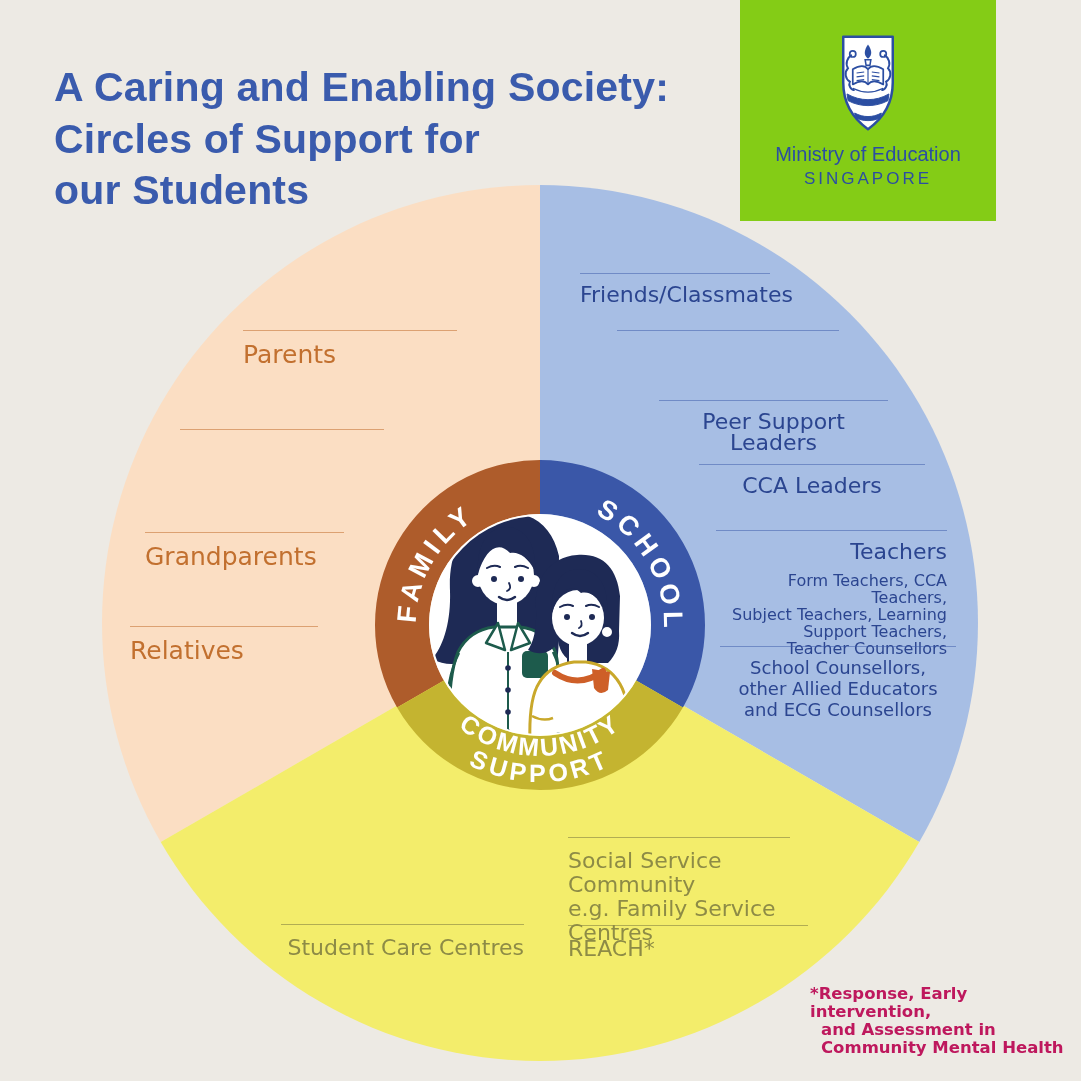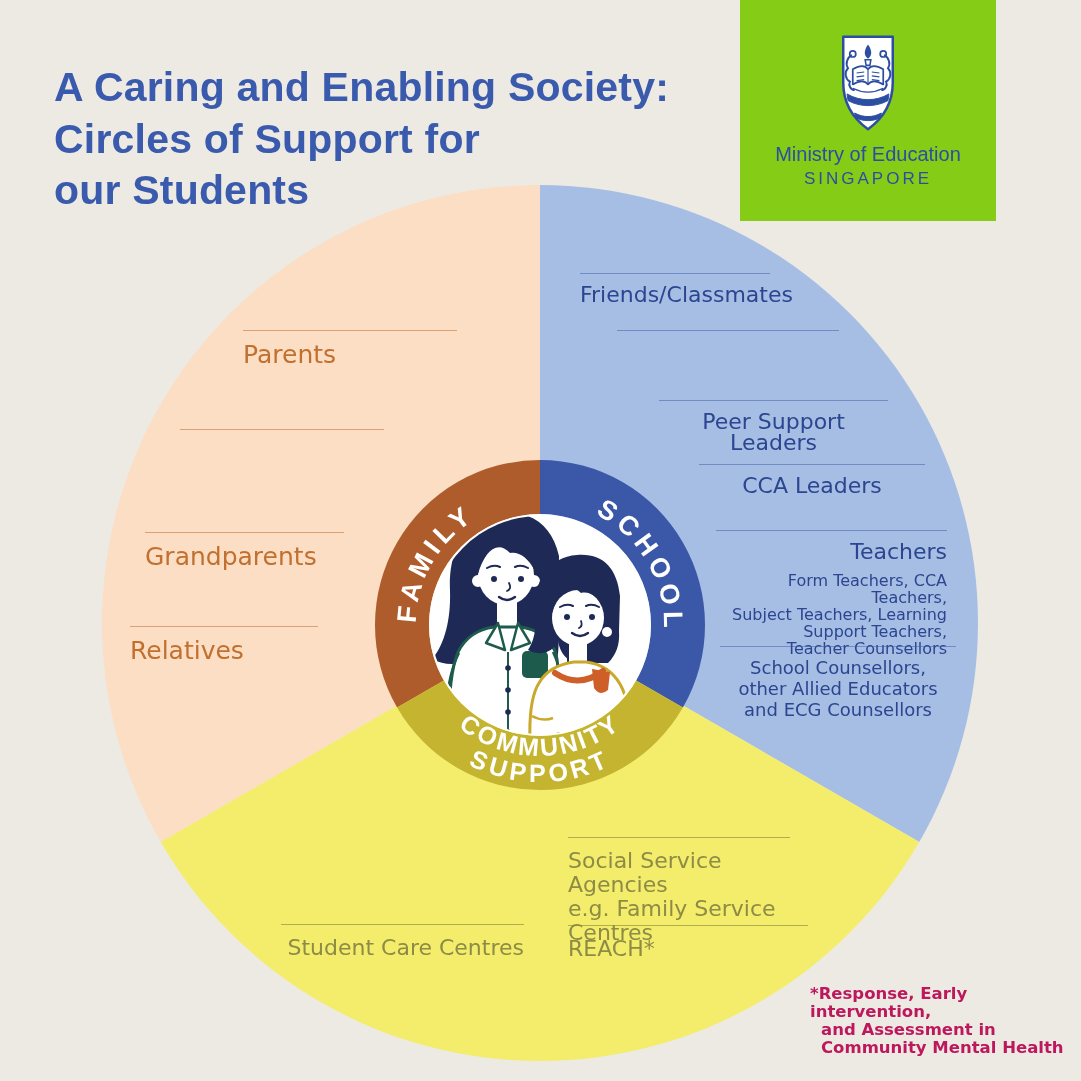--- a/index.html
+++ b/index.html
@@ -244,21 +244,21 @@
     <div class="lbl">
       <div>School Counsellors,</div>
       <div>other Allied Educators</div>
       <div>and ECG Counsellors</div>
     </div>
   </div>
 
   <div class="item com com-1">
     <div class="sep"></div>
     <div class="lbl">
-      <div>Social Service Agencies</div>
+      <div>Social Service Community</div>
       <div>e.g. Family Service Centres</div>
     </div>
   </div>
   <div class="item com com-2">
     <div class="sep"></div>
     <div class="lbl">Student Care Centres</div>
   </div>
   <div class="item com com-3">
     <div class="sep"></div>
     <div class="lbl">REACH*</div>

